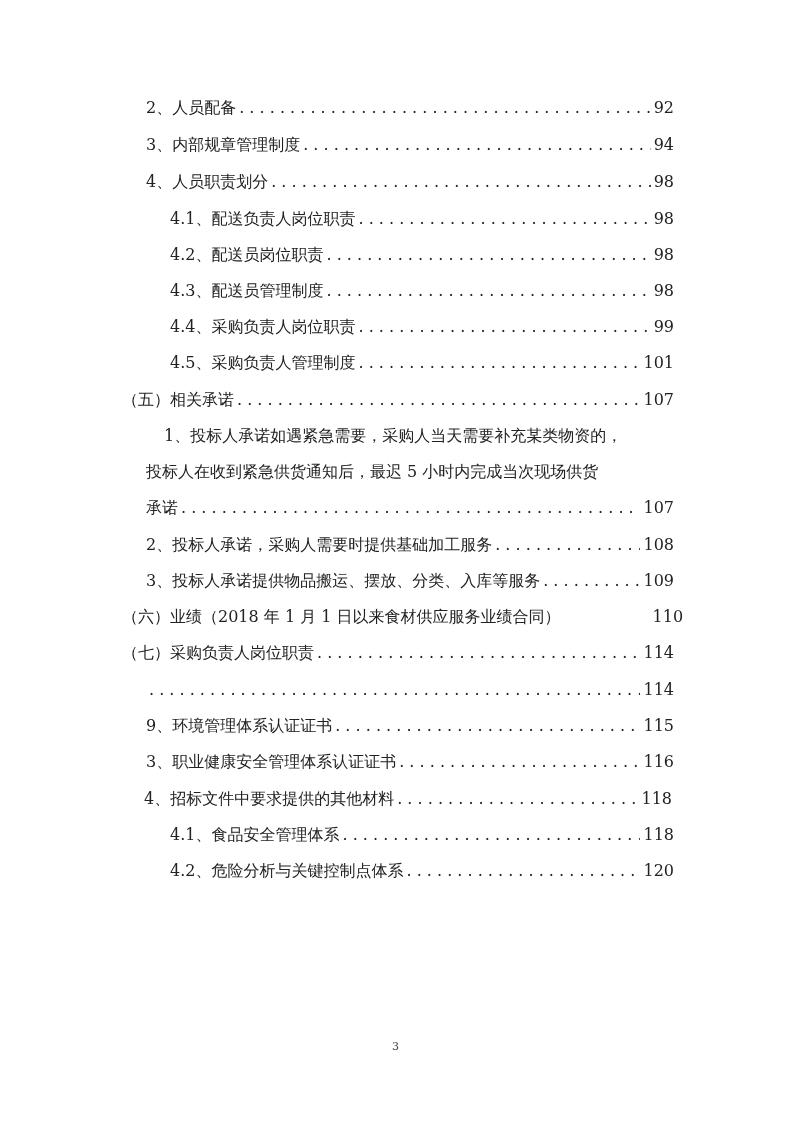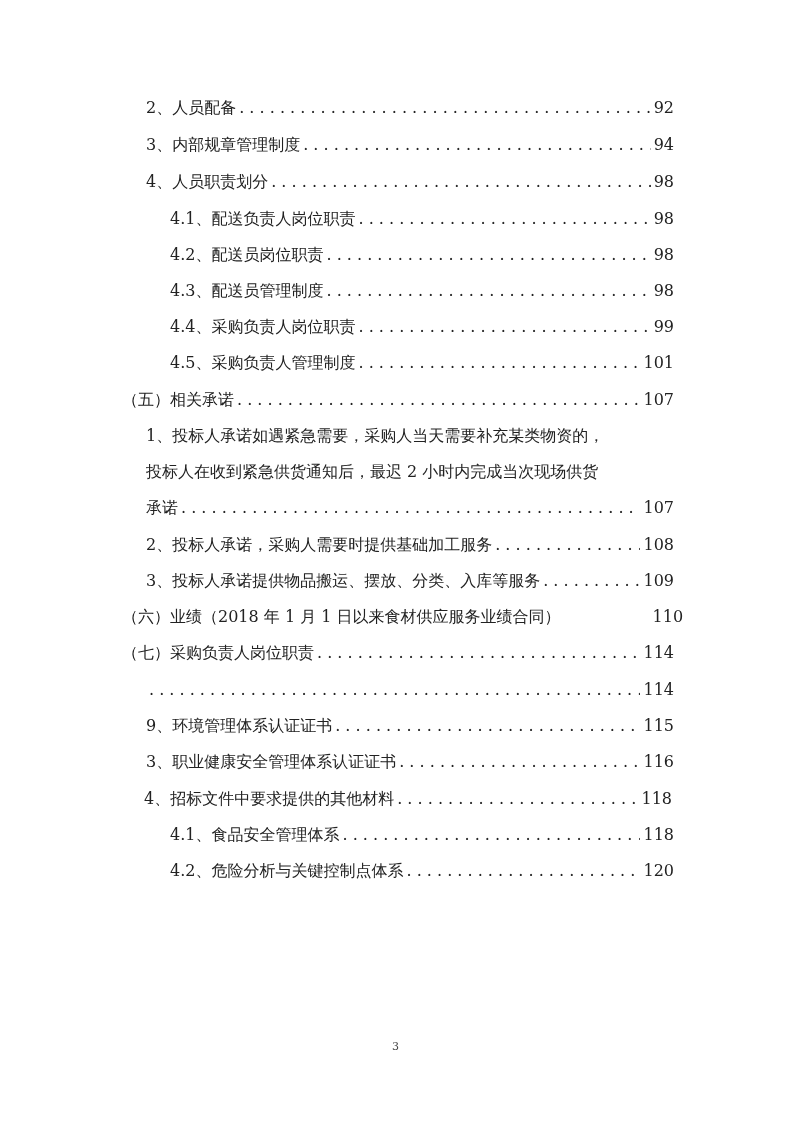--- a/index.html
+++ b/index.html
@@ -68,22 +68,22 @@
     <span class="leader"></span>
     <span class="page">101</span>
   </div>
 
   <div class="entry" style="left:122px; top:390px; width:552px;">
     <span class="title">（五）相关承诺</span>
     <span class="leader"></span>
     <span class="page">107</span>
   </div>
 
-  <div class="para" style="left:146px; top:426px;">1、投标人承诺如遇紧急需要，采购人当天需要补充某类物资的，</div>
-  <div class="para" style="left:146px; top:462px;">投标人在收到紧急供货通知后，最迟 2 小时内完成当次现场供货</div>
+  <div class="para" style="left:164px; top:426px;">1、投标人承诺如遇紧急需要，采购人当天需要补充某类物资的，</div>
+  <div class="para" style="left:146px; top:462px;">投标人在收到紧急供货通知后，最迟 5 小时内完成当次现场供货</div>
   <div class="entry" style="left:146px; top:498px; width:528px;">
     <span class="title">承诺</span>
     <span class="leader"></span>
     <span class="page">107</span>
   </div>
 
   <div class="entry" style="left:146px; top:535px; width:528px;">
     <span class="title">2、投标人承诺，采购人需要时提供基础加工服务</span>
     <span class="leader"></span>
     <span class="page">108</span>

